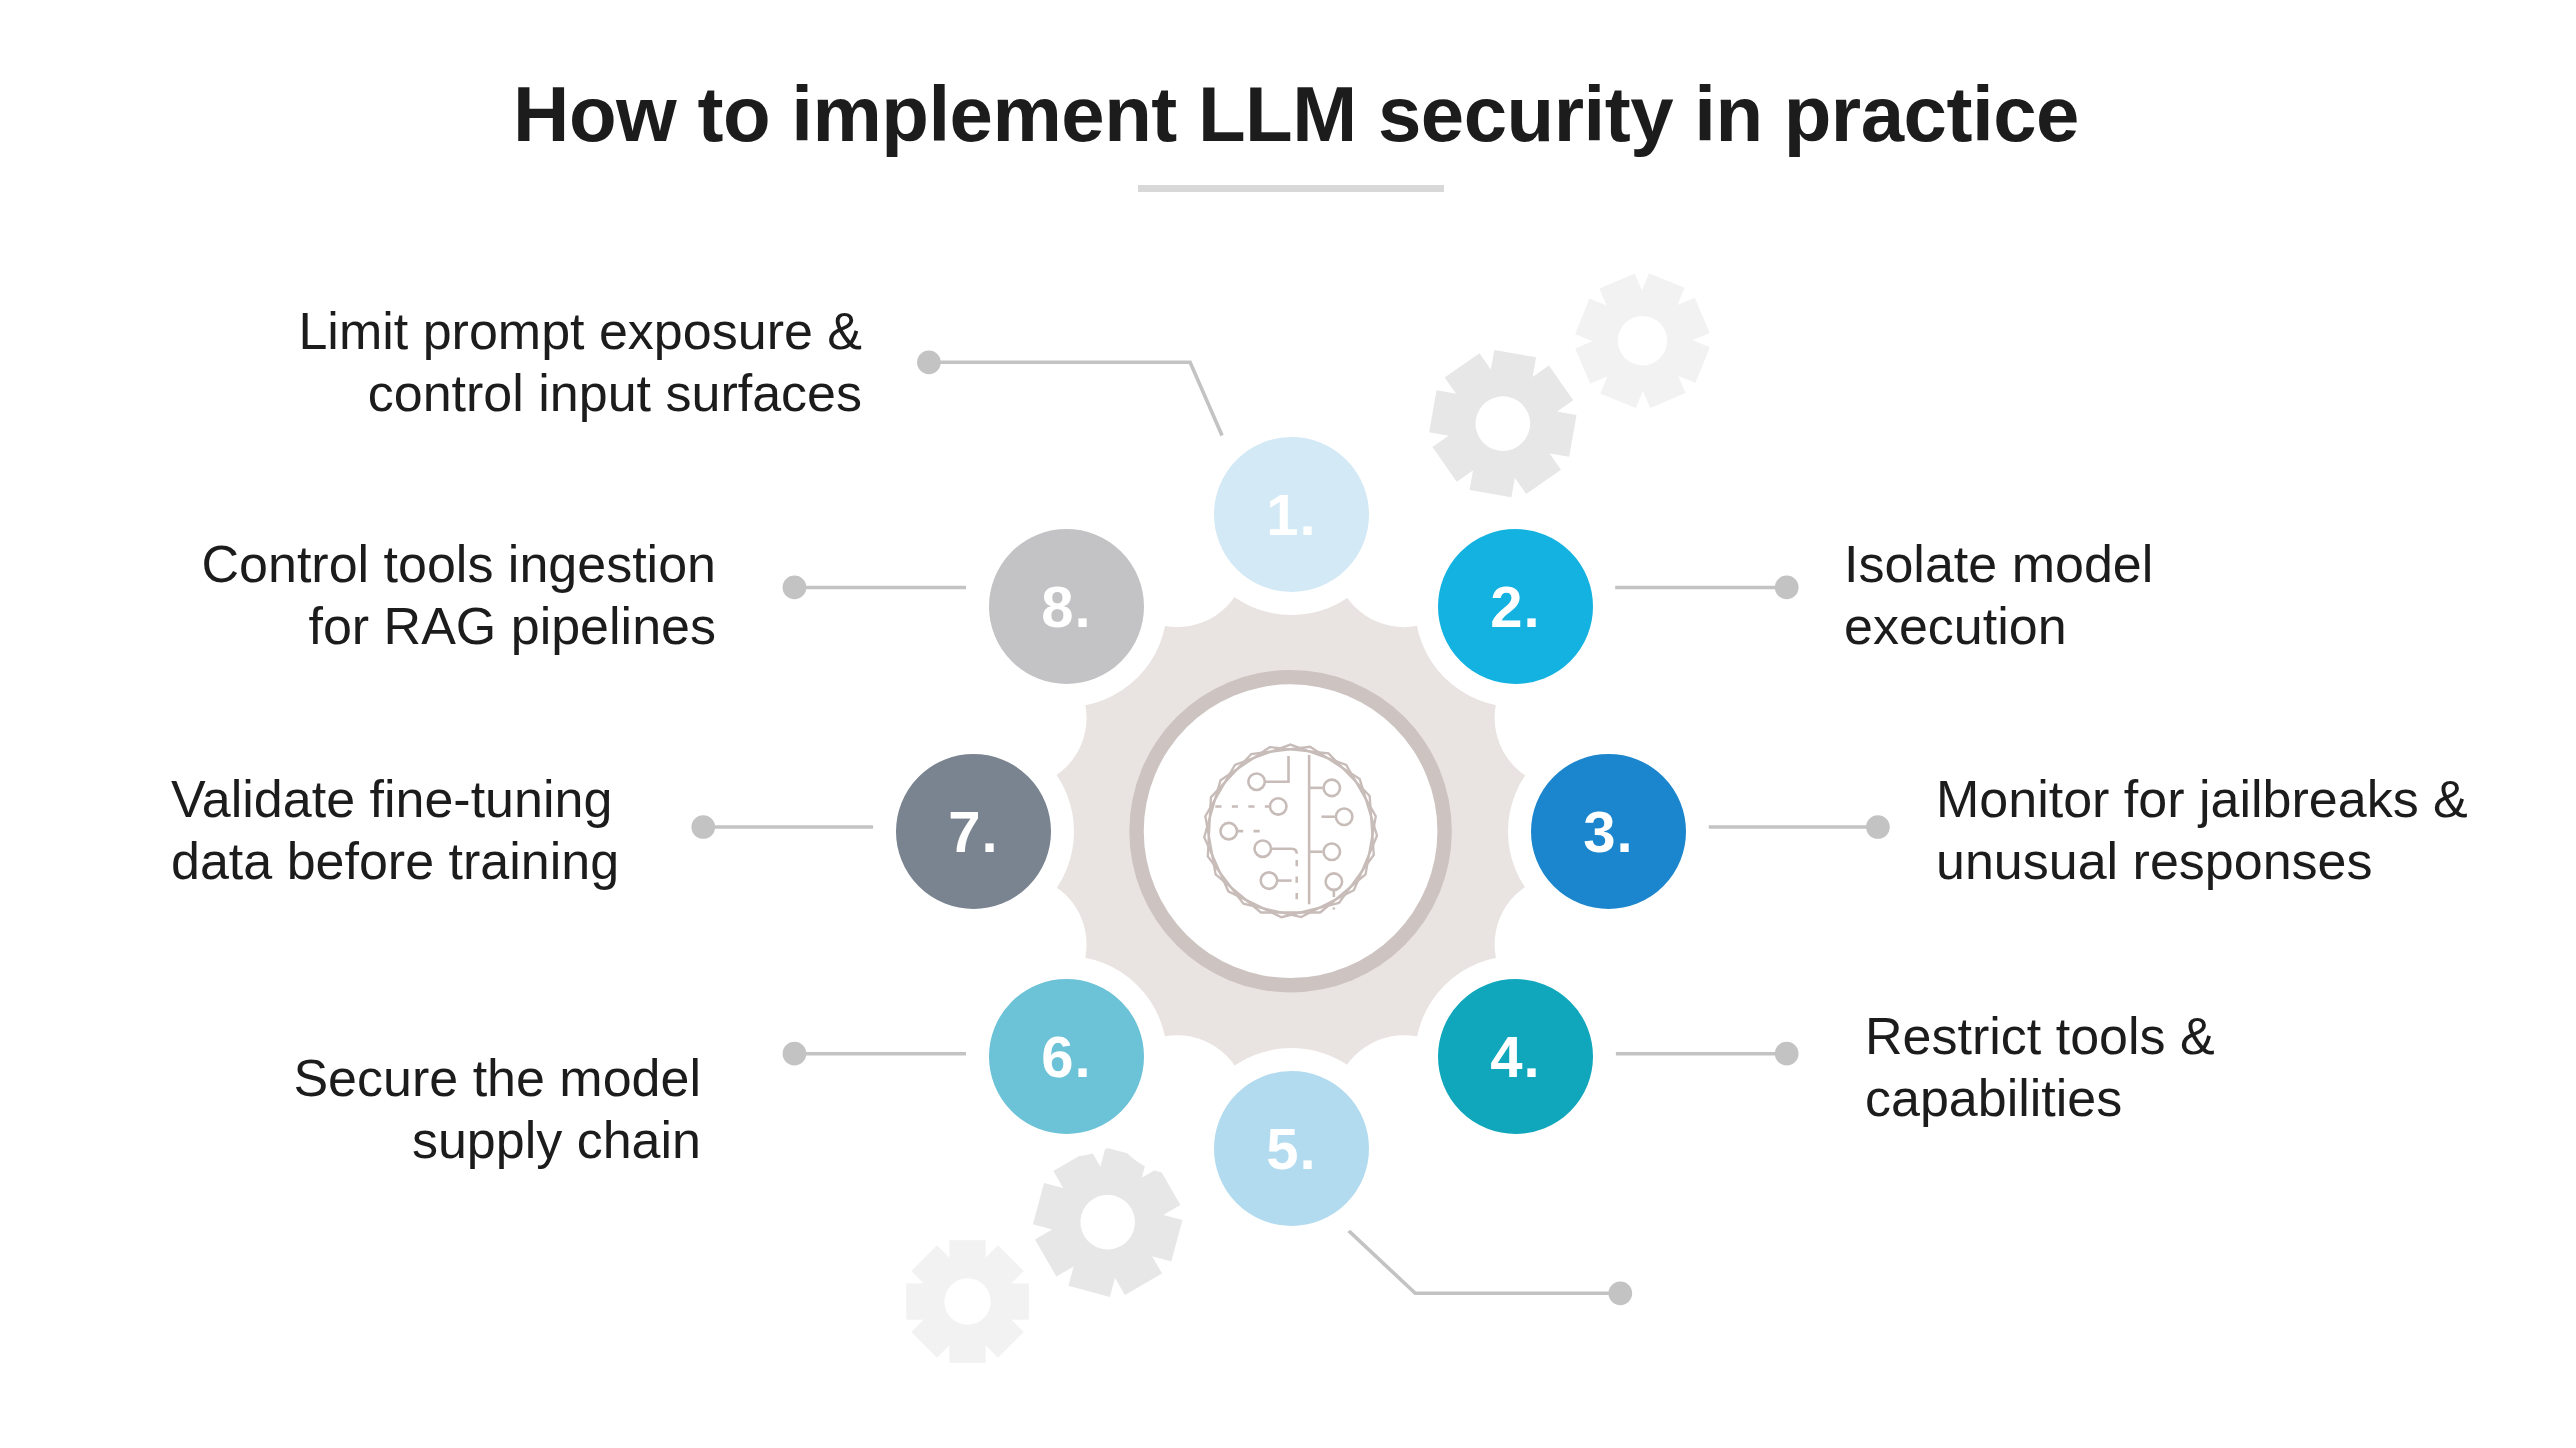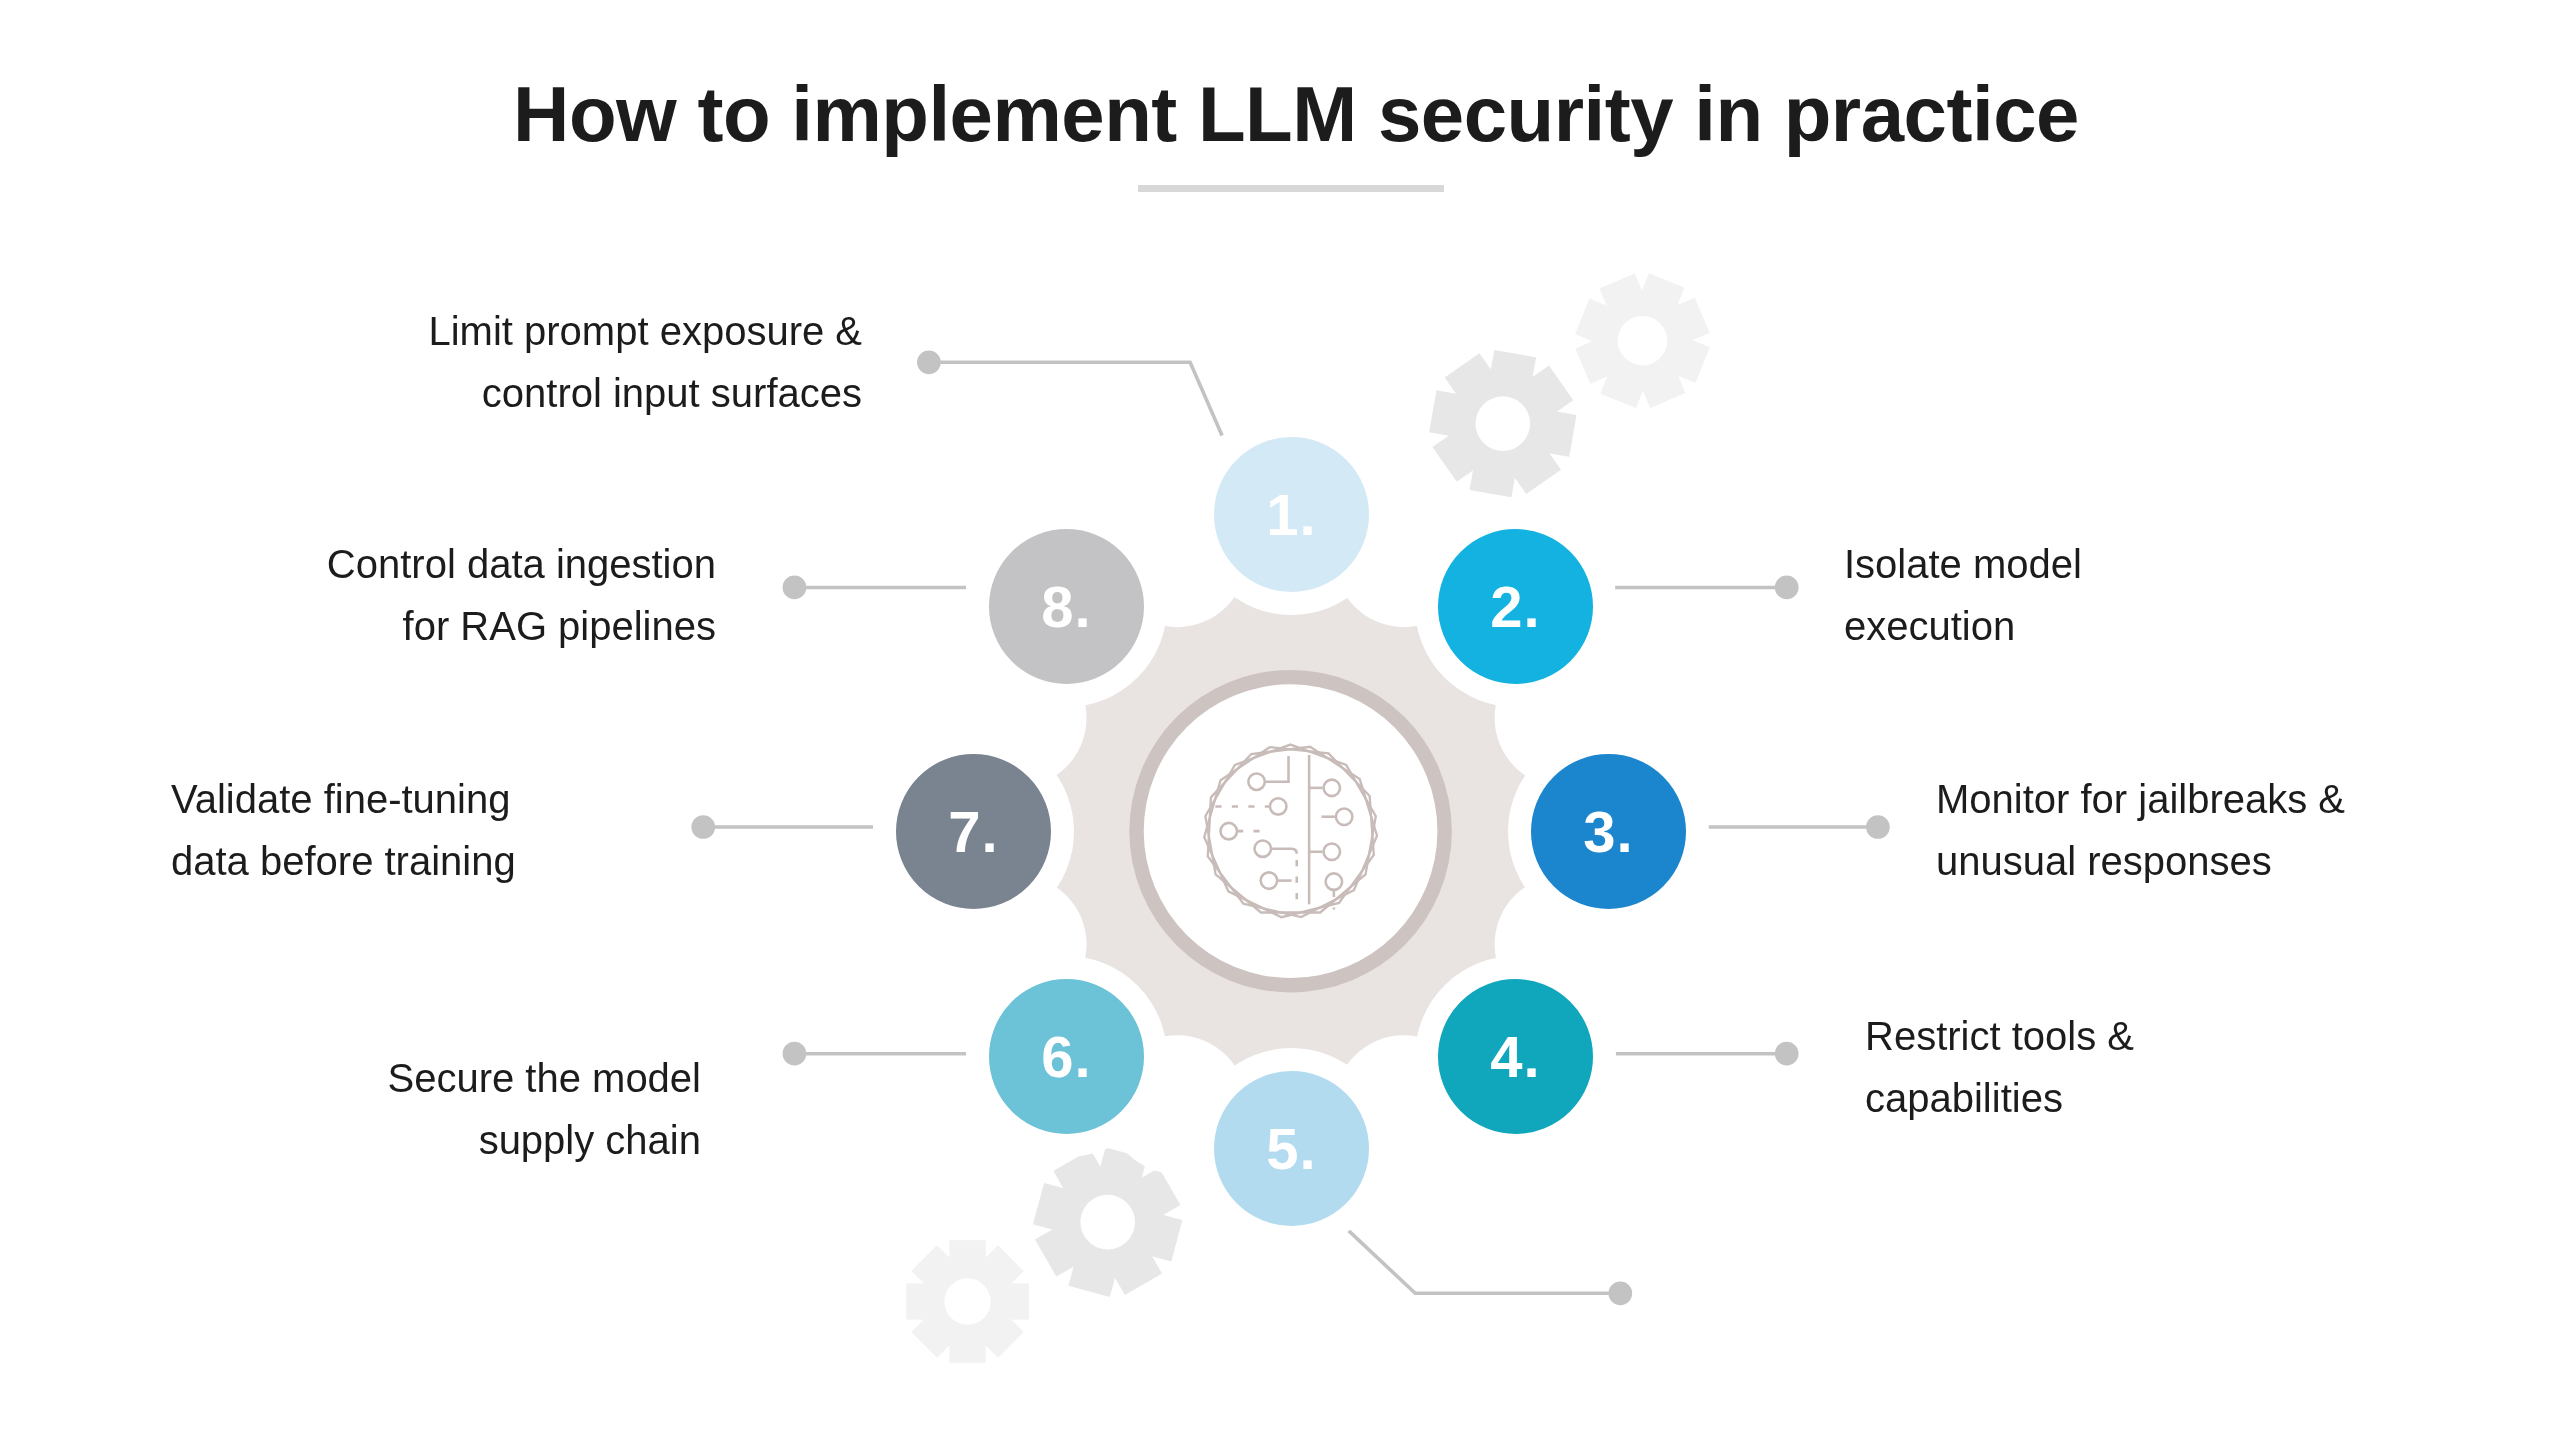--- a/index.html
+++ b/index.html
@@ -19,21 +19,21 @@
   }
   .step-circle{
     position:absolute;width:155px;height:155px;border-radius:50%;
     border:23px solid #ffffff;box-sizing:content-box;
     display:flex;align-items:center;justify-content:center;
   }
   .step-circle .num{
     color:#ffffff;font-size:58px;font-weight:700;letter-spacing:1px;
   }
   .step-label{
-    position:absolute;font-size:40px;line-height:62px;color:var(--c-text,#1c1c1c);
+    position:absolute;font-size:52px;line-height:62px;color:var(--c-text,#1c1c1c);
     white-space:pre-line;
   }
   .align-right{text-align:right;}
   .align-left{text-align:left;}
   
   .pos-1{left:1191px;top:414px;}
   .pos-2{left:1415px;top:506px;}
   .pos-3{left:1508px;top:731px;}
   .pos-4{left:1415px;top:956px;}
   .pos-5{left:1191px;top:1048px;}
@@ -209,17 +209,17 @@
   <div class="step-label align-left  lab-2">Isolate model
 execution</div>
   <div class="step-label align-left  lab-3">Monitor for jailbreaks &amp;
 unusual responses</div>
   <div class="step-label align-left  lab-4">Restrict tools &amp;
 capabilities</div>
   <div class="step-label align-right lab-6">Secure the model
 supply chain</div>
   <div class="step-label align-left  lab-7">Validate fine-tuning
 data before training</div>
-  <div class="step-label align-right lab-8">Control data ingestion
+  <div class="step-label align-right lab-8">Control tools ingestion
 for RAG pipelines</div>
 
 </div>
 
 
 </body></html>

